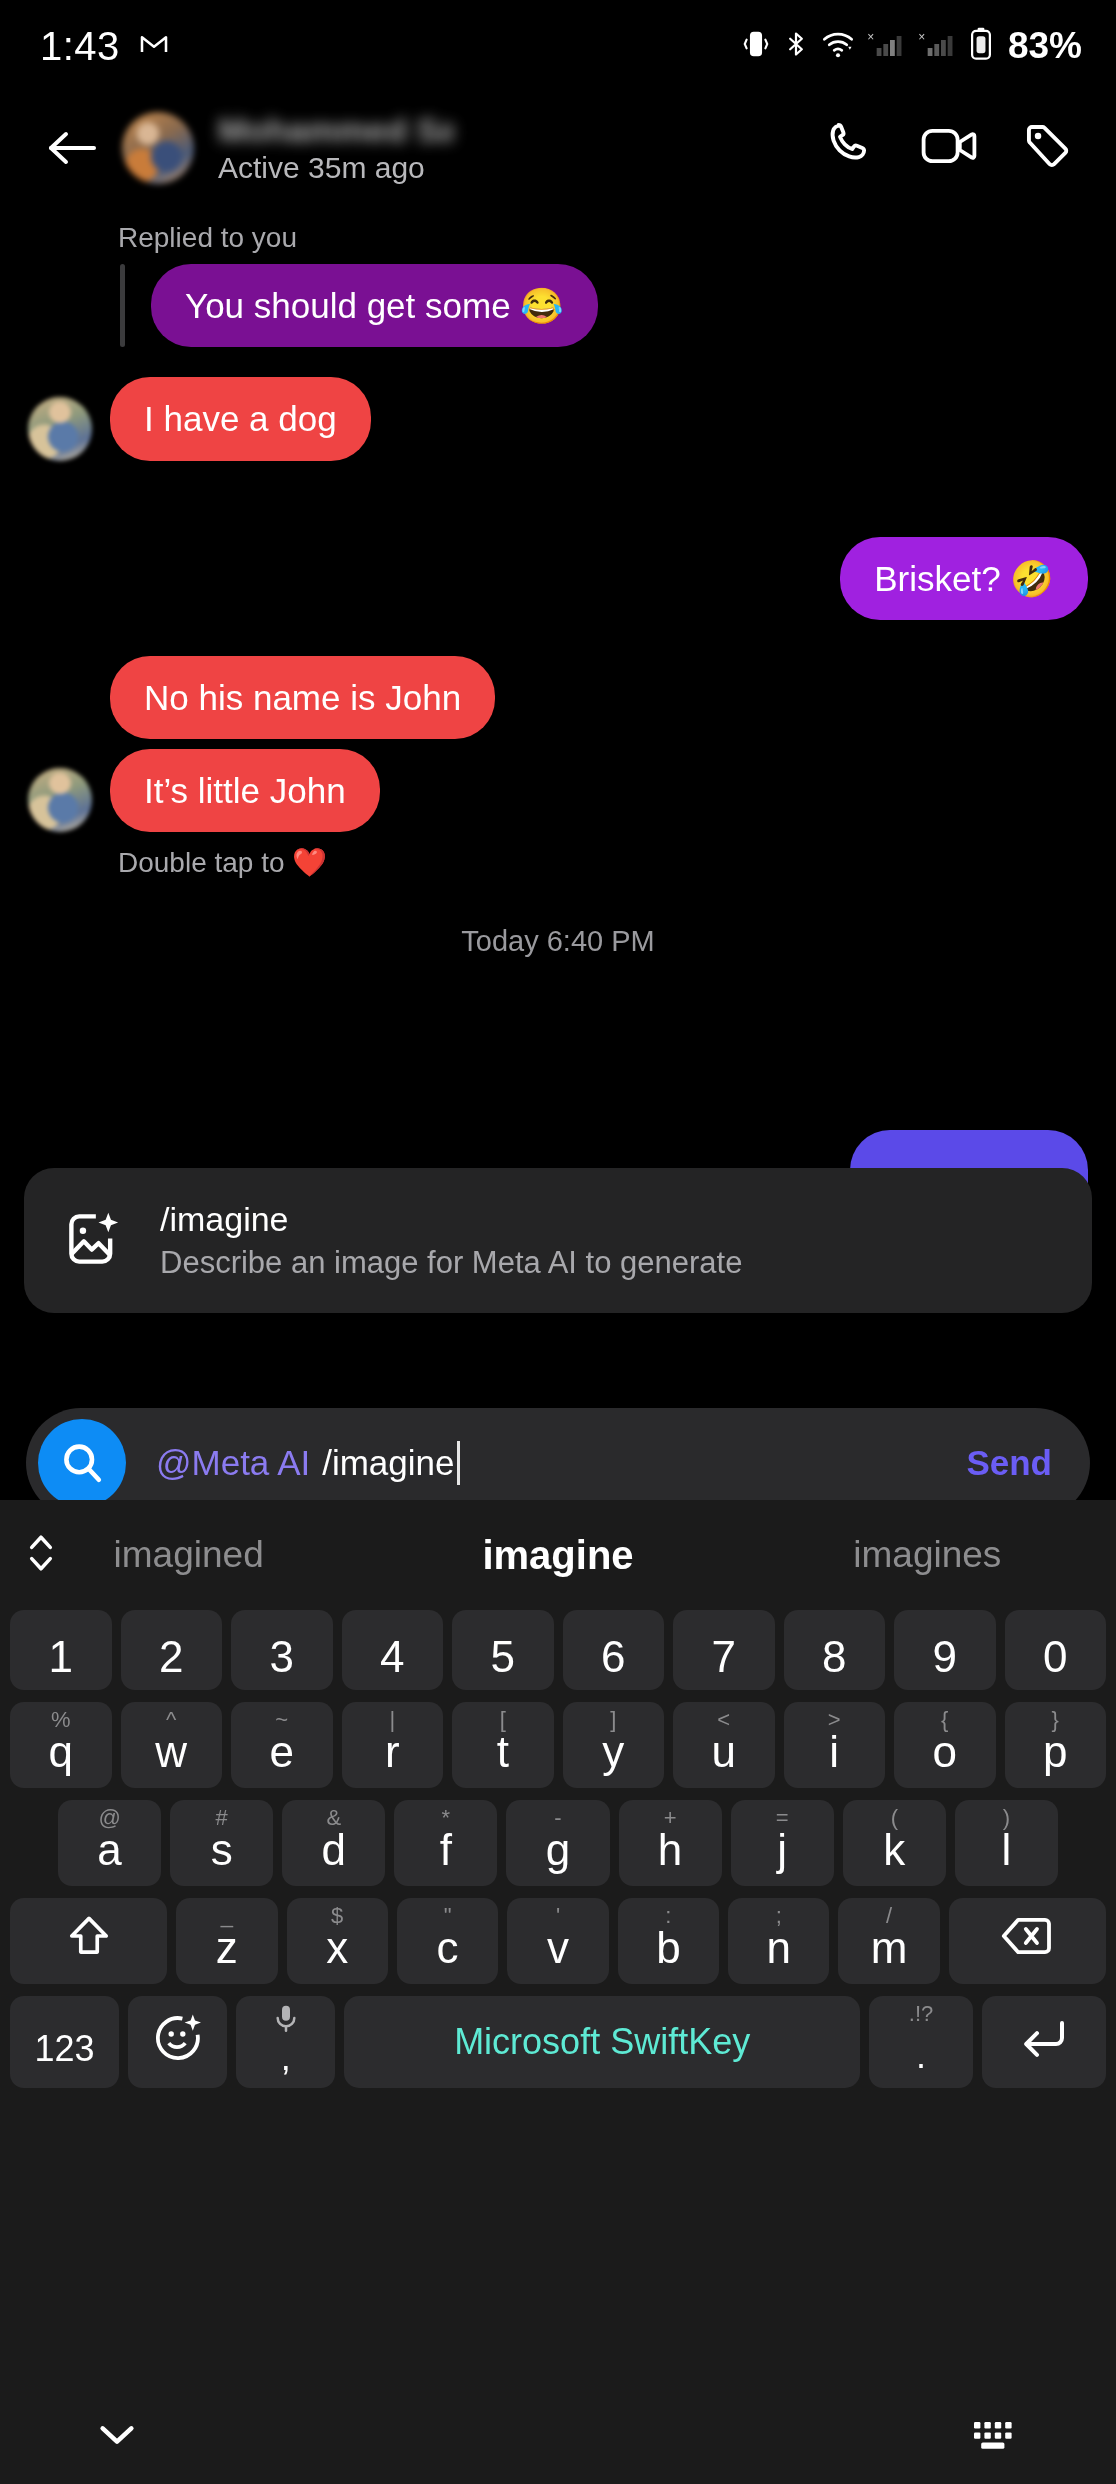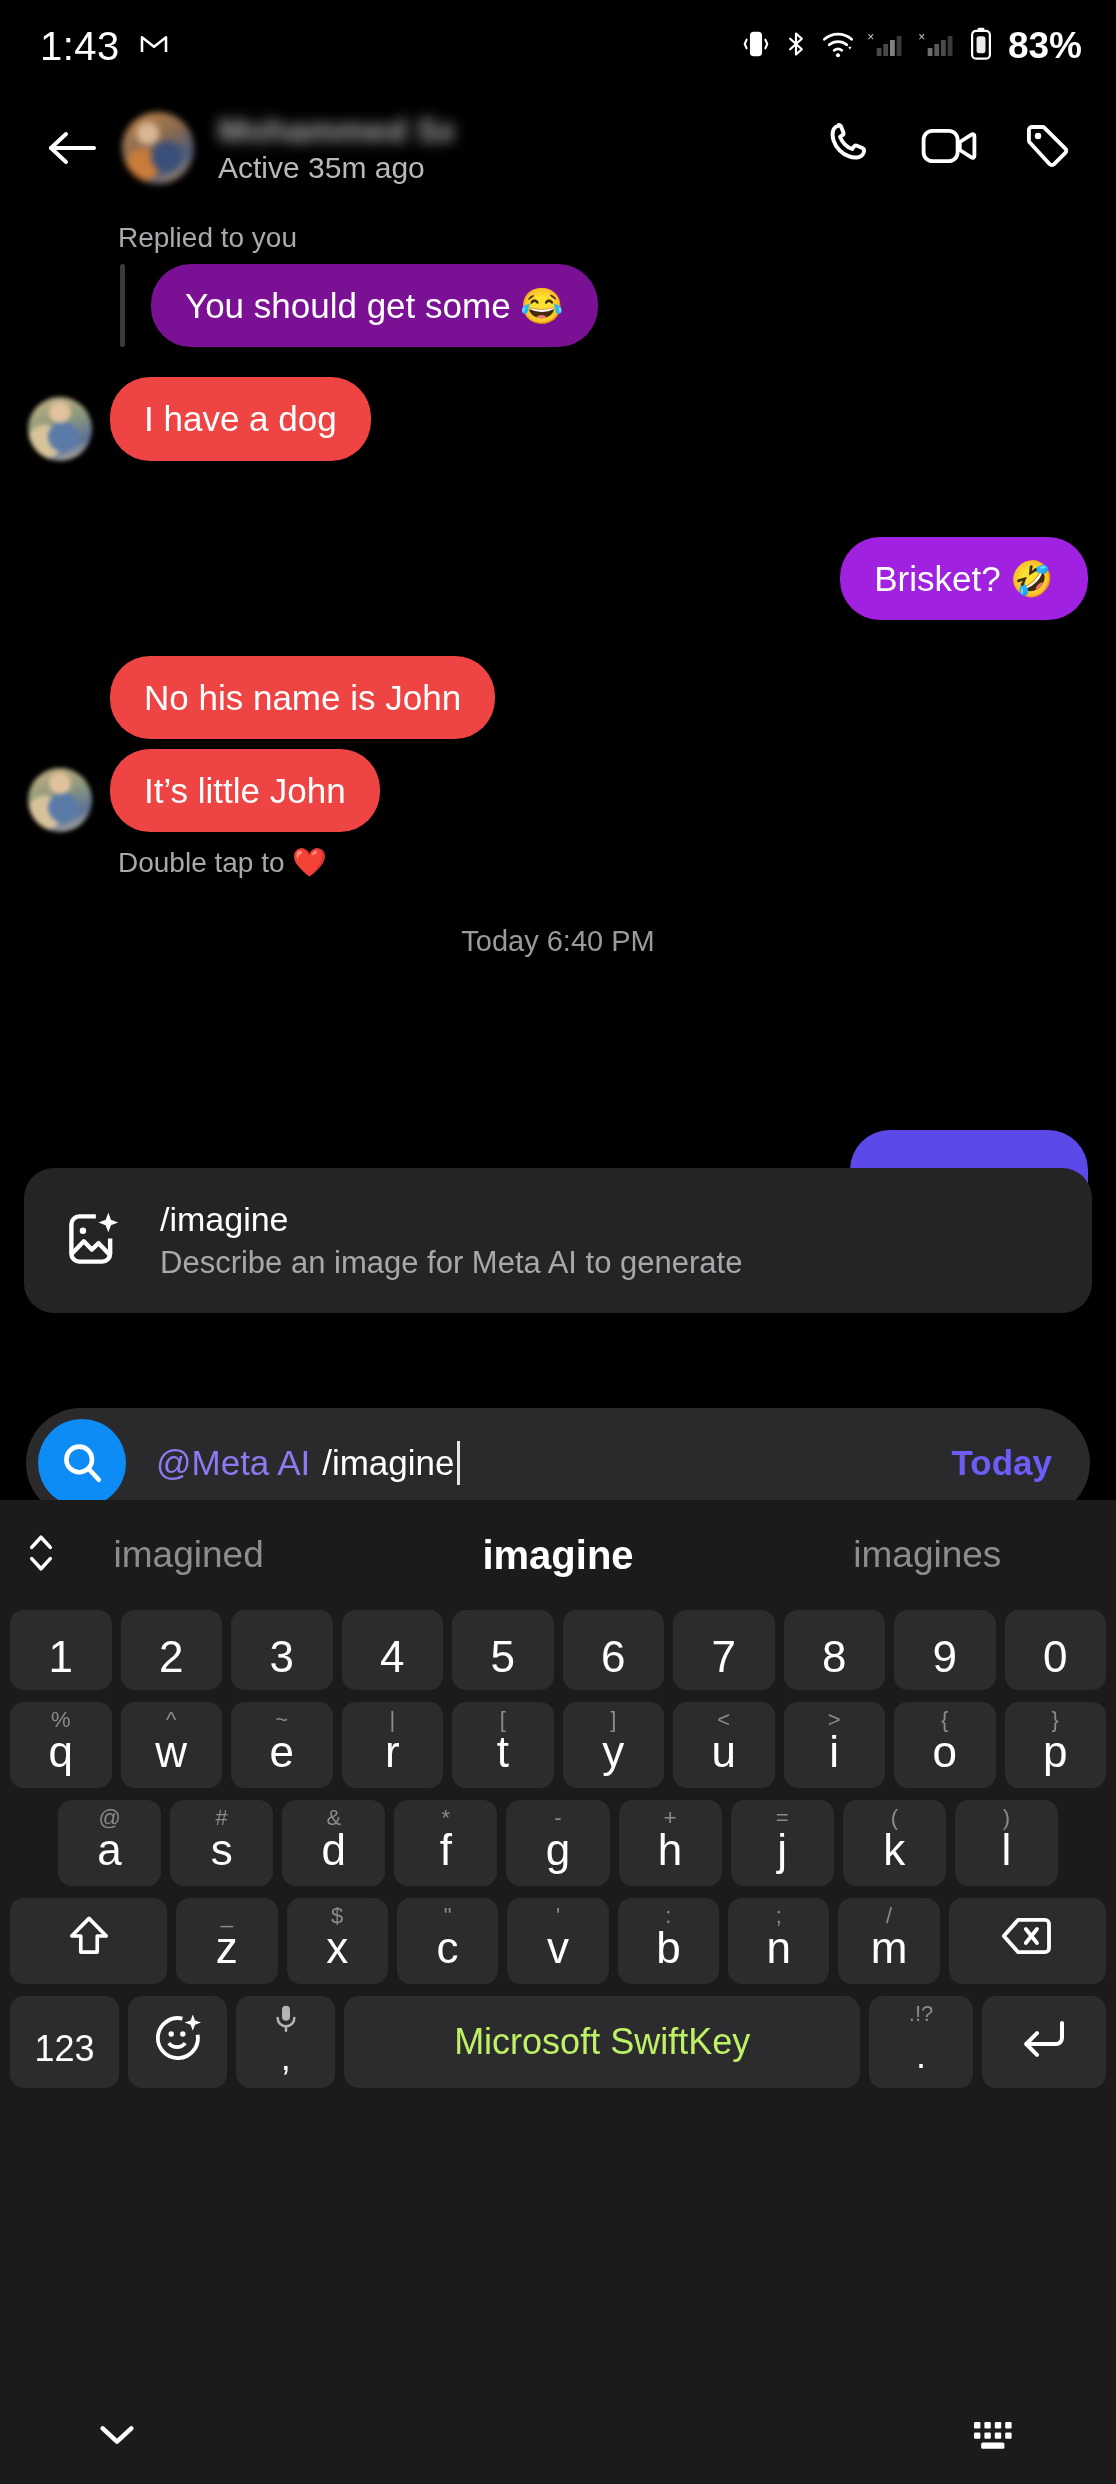--- a/index.html
+++ b/index.html
@@ -137,21 +137,21 @@
     position: absolute; top: 5px; left: 0; right: 0; text-align: center;
     font-size: 22px; color: #8b8b8d;
   }
   .key .main { transform: translateY(7px); }
   .krow.r2 { padding-left: 6px; padding-right: 6px; }
   .krow.r3 { padding-left: 54px; padding-right: 54px; }
   .krow.r4 .key { height: 86px; }
   .key.wide { flex: 1.55; }
   .krow.bottom .key { height: 92px; font-size: 36px; }
   .key.k123 { flex: 1.1; }
-  .key.space { flex: 5.2; color: #bef264; font-size: 22px; border-radius: 15px; }
+  .key.space { flex: 5.2; color: #5eead4; font-size: 22px; border-radius: 15px; }
   .key.punc { flex: 1.05; }
   .key.enter { flex: 1.25; }
 
   .navbar {
     position: absolute; left: 0; right: 0; bottom: 0; height: 94px;
     background: #1b1b1b; display: flex; align-items: center;
     justify-content: space-between; padding: 0 98px 0 96px;
   }
 </style>
 </head>
@@ -309,21 +309,21 @@
       <svg width="48" height="48" viewBox="0 0 24 24" fill="none" stroke="#fff" stroke-width="2.3" stroke-linecap="round">
         <circle cx="10.6" cy="10.2" r="6.4"></circle>
           <path d="M15.4 15 L20.4 20.4"></path>
       </svg>
     </div>
     <div class="inp-text">
       <span class="mention">@Meta AI</span>
       <span class="typed">/imagine</span>
       <span class="caret"></span>
     </div>
-    <div class="send-btn">Today</div>
+    <div class="send-btn">Send</div>
   </div>
 
   <div class="keyboard">
 
     <div class="suggest-strip">
       <span class="expand-ico">
         <svg width="34" height="52" viewBox="0 0 18 28" fill="none" stroke="#fff" stroke-width="1.9" stroke-linecap="round" stroke-linejoin="round">
           <path d="M4 11 L9 5.5 L14 11"></path>
             <path d="M4 17 L9 22.5 L14 17"></path>
         </svg>

